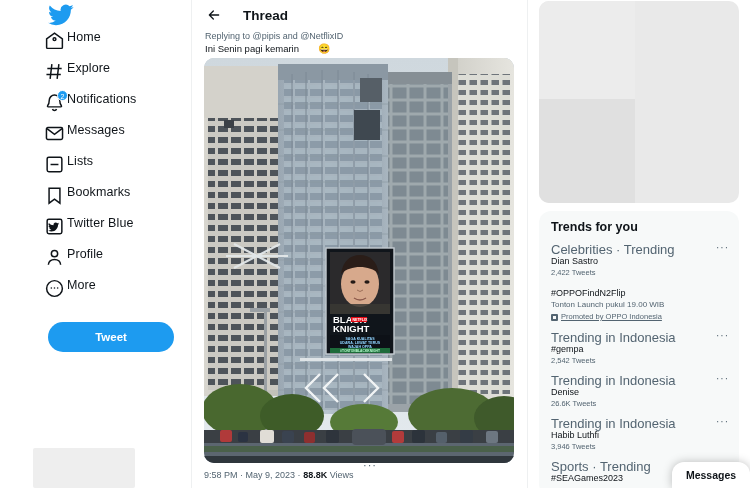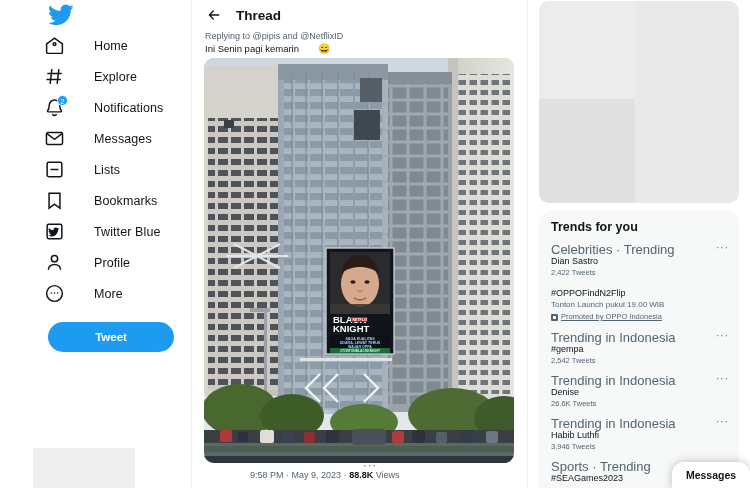--- a/index.html
+++ b/index.html
@@ -16,21 +16,21 @@
     position: absolute; left: 0; top: 0; width: 192px; height: 488px;
     background: #ffffff;
     border-right: 1px solid #eef0f1;
   }
   .tw-logo {
     position: absolute; left: 48px; top: 2px;
     width: 26px; height: 26px; color: #1d9bf0;
   }
   .navlist { position: absolute; left: 44px; top: 30px; width: 148px; }
   .navitem {
-    display: flex; align-items: center; height: 31px; gap: 29px;
+    display: flex; height: 31px; gap: 2px;
     cursor: pointer; position: relative;
   }
   .navicon {
     width: 21px; height: 21px; flex: 0 0 21px;
     display: flex; align-items: center; justify-content: center;
     color: #0f1419; position: relative;
   }
   .navicon svg { width: 21px; height: 21px; display: block; }
   .navlabel {
     font-size: 12.5px; color: #0f1419; letter-spacing: .1px;
@@ -53,21 +53,21 @@
     position: absolute; left: 33px; top: 448px;
     width: 102px; height: 40px; background: #eeeeee; border-radius: 2px;
   }
 
   
   #center {
     position: absolute; left: 193px; top: 0; width: 335px; height: 488px;
     background: #fff; border-right: 1px solid #eef0f1; overflow: hidden;
   }
   #thread-header {
-    display: flex; align-items: center; gap: 14px;
+    display: flex; align-items: center; gap: 21px;
     height: 26px; padding: 0 12px; margin-top: 2px;
   }
   #back-arrow {
     width: 17px; height: 17px; color: #0f1419; cursor: pointer;
     display: flex; align-items: center; justify-content: center;
   }
   #back-arrow svg { width: 16px; height: 16px; }
   #thread-title { font-size: 13.5px; font-weight: bold; color: #0f1419; }
 
   #replying-to {
@@ -82,21 +82,21 @@
   
   #tweet-photo {
     position: absolute; left: 11px; top: 58px;
     width: 310px; height: 405px;
     border-radius: 10px; overflow: hidden; background: #b9c3cb;
   }
   #tweet-photo svg { display: block; width: 310px; height: 405px; }
 
   #tweet-meta {
     position: absolute; left: 11px; top: 470px;
-    font-size: 9px; color: #536471; margin-left: 46px;
+    font-size: 9px; color: #536471;
   }
   #tweet-meta b { color: #0f1419; font-weight: bold; }
   #center-more {
     position: absolute; left: 170px; top: 462px;
     font-size: 11px; color: #536471; letter-spacing: 1px; cursor: pointer;
     line-height: 6px;
   }
 
   
   #right { position: absolute; left: 529px; top: 0; width: 221px; height: 488px; background:#fff; }

